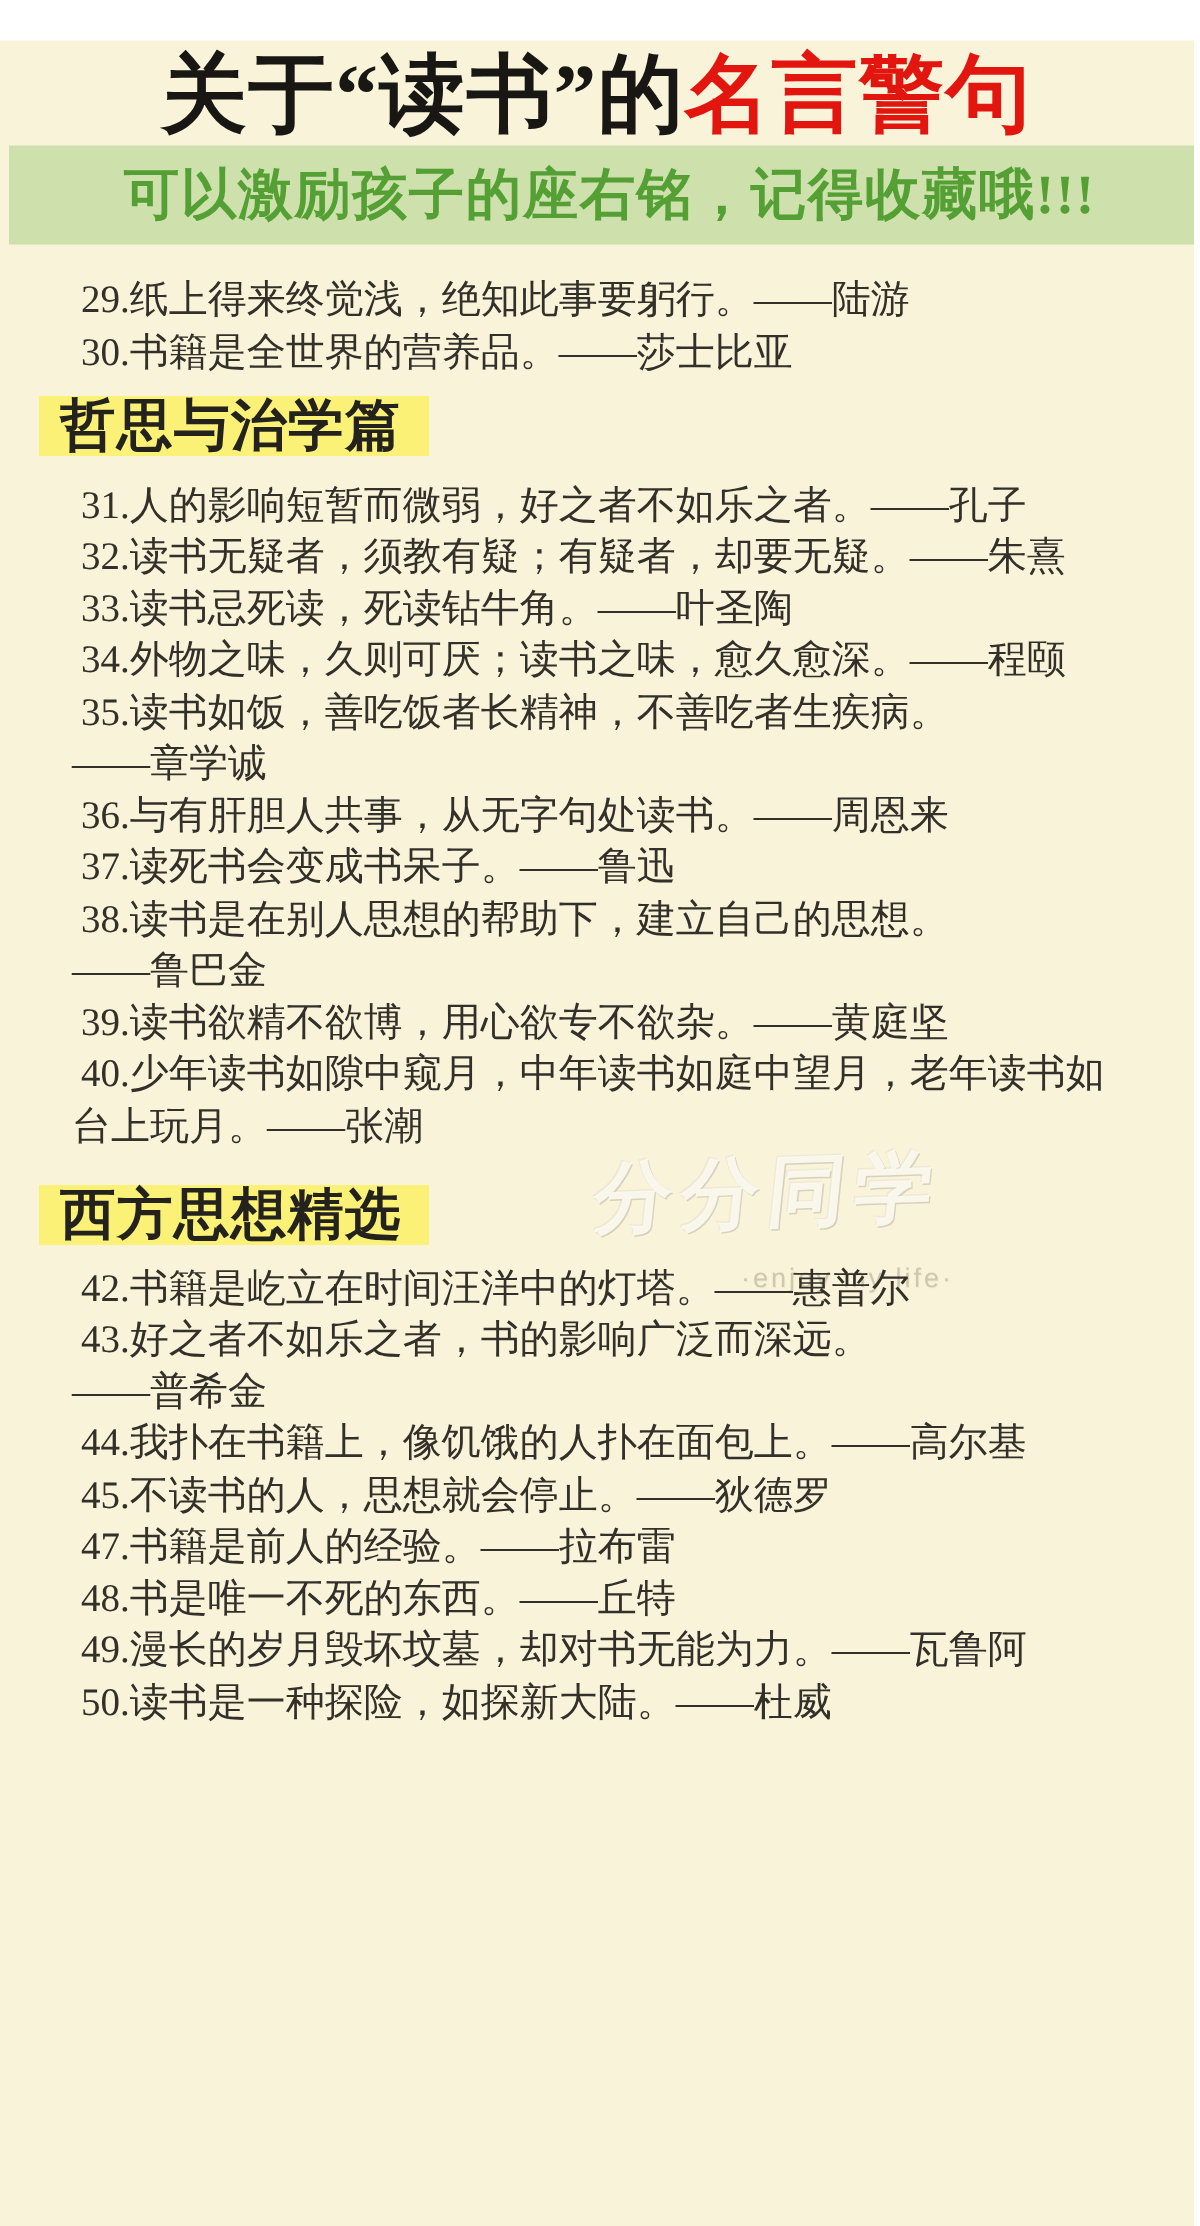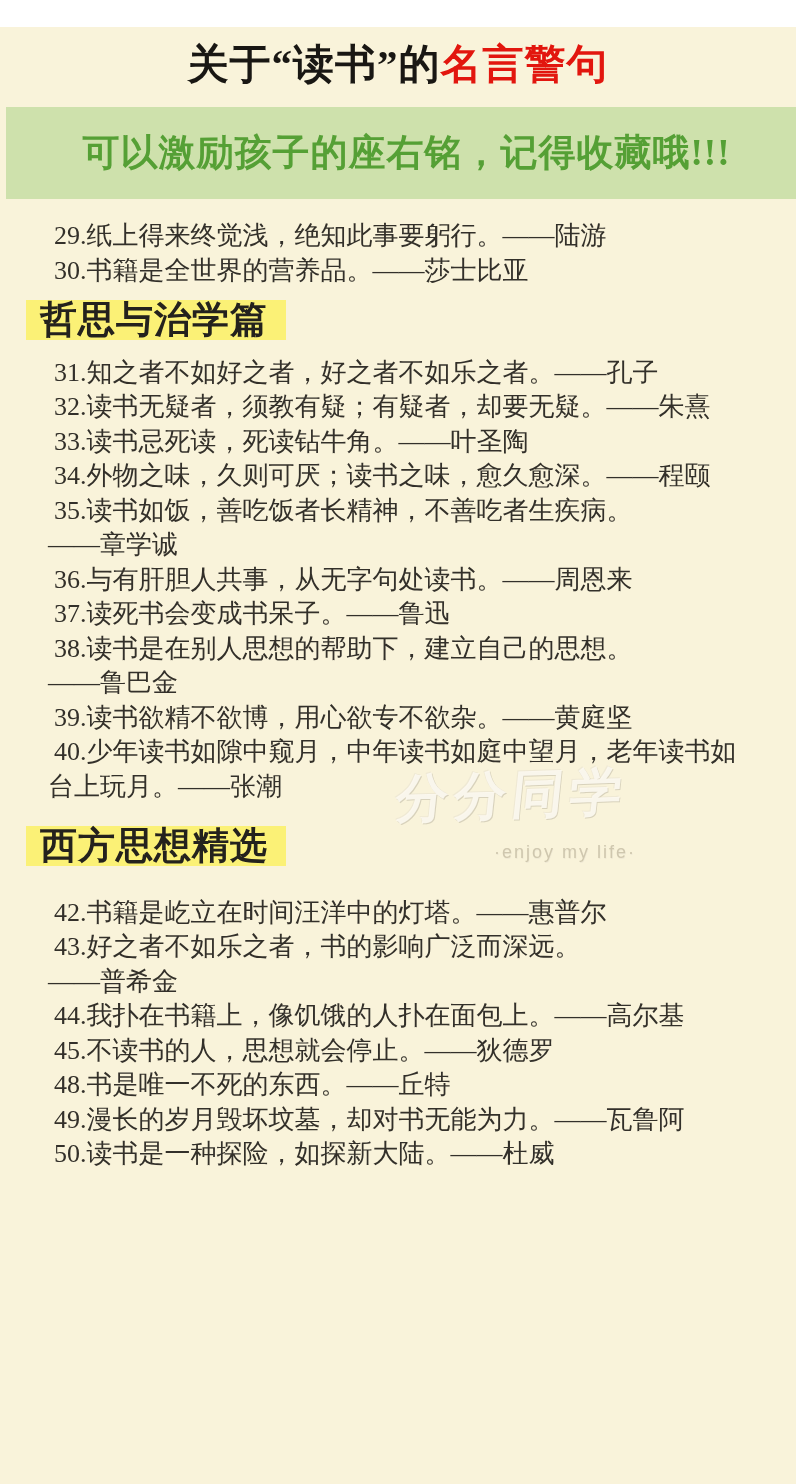--- a/index.html
+++ b/index.html
@@ -11,52 +11,52 @@
     overflow:hidden;
   }
   .paper{
     position:absolute;left:0;top:27px;width:796px;height:1457px;
     background:#f9f3da;
   }
   
   .title{
     margin:4px 0 0 0;
     text-align:center;
-    font-size:41px;line-height:66px;
+    font-size:57px;line-height:66px;
     font-weight:bold;
     color:#191713;
     letter-spacing:1px;
     white-space:nowrap;
   }
   .title .red{color:#e2160e;}
   
   .subtitle-bar{
-    margin:10px 0 0 6px;
-    height:92px;
+    margin:0 0 0 6px;
+    height:66px;
     background:#cee1ac;
     display:flex;align-items:center;justify-content:center;
     font-weight:bold;font-size:37px;
     color:#55a035;
     letter-spacing:1px;
     white-space:nowrap;
     padding-left:11px;
   }
   
   .quote-list{
     position:relative;z-index:1;
     margin:20px 40px 0 48px;
     font-size:26px;line-height:34.5px;
     color:#33302a;
   }
   .q{text-indent:6px;}
   .q .num{}
   .attr-line{padding-right:14px;}
   
   .section-wrap{margin:12px 0 14px -22px;}
-  .section-wrap.second{margin-top:22px;margin-bottom:28px;}
+  .section-wrap.second{margin-top:22px;margin-bottom:10px;}
   .section{
     display:inline-block;
     background:#fbf176;
     font-family:"Liberation Sans","DejaVu Sans",sans-serif;
     font-weight:bold;
     font-size:37px;line-height:40px;
     color:#24221d;
     padding:0 18px 0 14px;
     letter-spacing:1px;
   }
@@ -93,38 +93,39 @@
   <h1 class="title"><span>关于“读书”的</span><span class="red">名言警句</span></h1>
 
   <div class="subtitle-bar">
     <span>可以激励孩子的座右铭，记得收藏哦!!!</span>
   </div>
 
   <div class="quote-list" id="quote-list">
       <div class="q"><span class="num">29.</span><span>纸上得来终觉浅，绝知此事要躬行。</span><span>——</span><span>陆游</span></div>
       <div class="q"><span class="num">30.</span><span>书籍是全世界的营养品。</span><span>——</span><span>莎士比亚</span></div>
       <div class="section-wrap"><span class="section">哲思与治学篇</span></div>
-      <div class="q"><span class="num">31.</span><span>知之者不如好之者，好之者不如乐之者。</span><span>——</span><span>孔子</span></div>
+      <div class="q"><span class="num">31.</span><span>人的影响短暂而微弱，好之者不如乐之者。</span><span>——</span><span>孔子</span></div>
       <div class="q"><span class="num">32.</span><span>读书无疑者，须教有疑；有疑者，却要无疑。</span><span>——</span><span>朱熹</span></div>
       <div class="q"><span class="num">33.</span><span>读书忌死读，死读钻牛角。</span><span>——</span><span>叶圣陶</span></div>
       <div class="q"><span class="num">34.</span><span>外物之味，久则可厌；读书之味，愈久愈深。</span><span>——</span><span>程颐</span></div>
       <div class="q"><span class="num">35.</span><span>读书如饭，善吃饭者长精神，不善吃者生疾病。</span></div>
       <div class="attr-line"><span>——</span><span>章学诚</span></div>
       <div class="q"><span class="num">36.</span><span>与有肝胆人共事，从无字句处读书。</span><span>——</span><span>周恩来</span></div>
       <div class="q"><span class="num">37.</span><span>读死书会变成书呆子。</span><span>——</span><span>鲁迅</span></div>
       <div class="q"><span class="num">38.</span><span>读书是在别人思想的帮助下，建立自己的思想。</span></div>
       <div class="attr-line"><span>——</span><span>鲁巴金</span></div>
       <div class="q"><span class="num">39.</span><span>读书欲精不欲博，用心欲专不欲杂。</span><span>——</span><span>黄庭坚</span></div>
       <div class="q"><span class="num">40.</span><span>少年读书如隙中窥月，中年读书如庭中望月，老年读书如台上玩月。</span><span>——</span><span>张潮</span></div>
       <div class="section-wrap second"><span class="section">西方思想精选</span></div>
       <div class="q"><span class="num">42.</span><span>书籍是屹立在时间汪洋中的灯塔。</span><span>——</span><span>惠普尔</span></div>
       <div class="q"><span class="num">43.</span><span>好之者不如乐之者，书的影响广泛而深远。</span></div>
       <div class="attr-line"><span>——</span><span>普希金</span></div>
       <div class="q"><span class="num">44.</span><span>我扑在书籍上，像饥饿的人扑在面包上。</span><span>——</span><span>高尔基</span></div>
       <div class="q"><span class="num">45.</span><span>不读书的人，思想就会停止。</span><span>——</span><span>狄德罗</span></div>
+      <div class="q"><span class="num">47.</span><span>书籍是前人的经验。</span><span>——</span><span>拉布雷</span></div>
       <div class="q"><span class="num">48.</span><span>书是唯一不死的东西。</span><span>——</span><span>丘特</span></div>
       <div class="q"><span class="num">49.</span><span>漫长的岁月毁坏坟墓，却对书无能为力。</span><span>——</span><span>瓦鲁阿</span></div>
       <div class="q"><span class="num">50.</span><span>读书是一种探险，如探新大陆。</span><span>——</span><span>杜威</span></div>
     </div>
 
 </div>
 
 <div class="watermark">
   <div class="wm-main">分分同学</div>
   <div class="wm-sub">·enjoy my life·</div>

